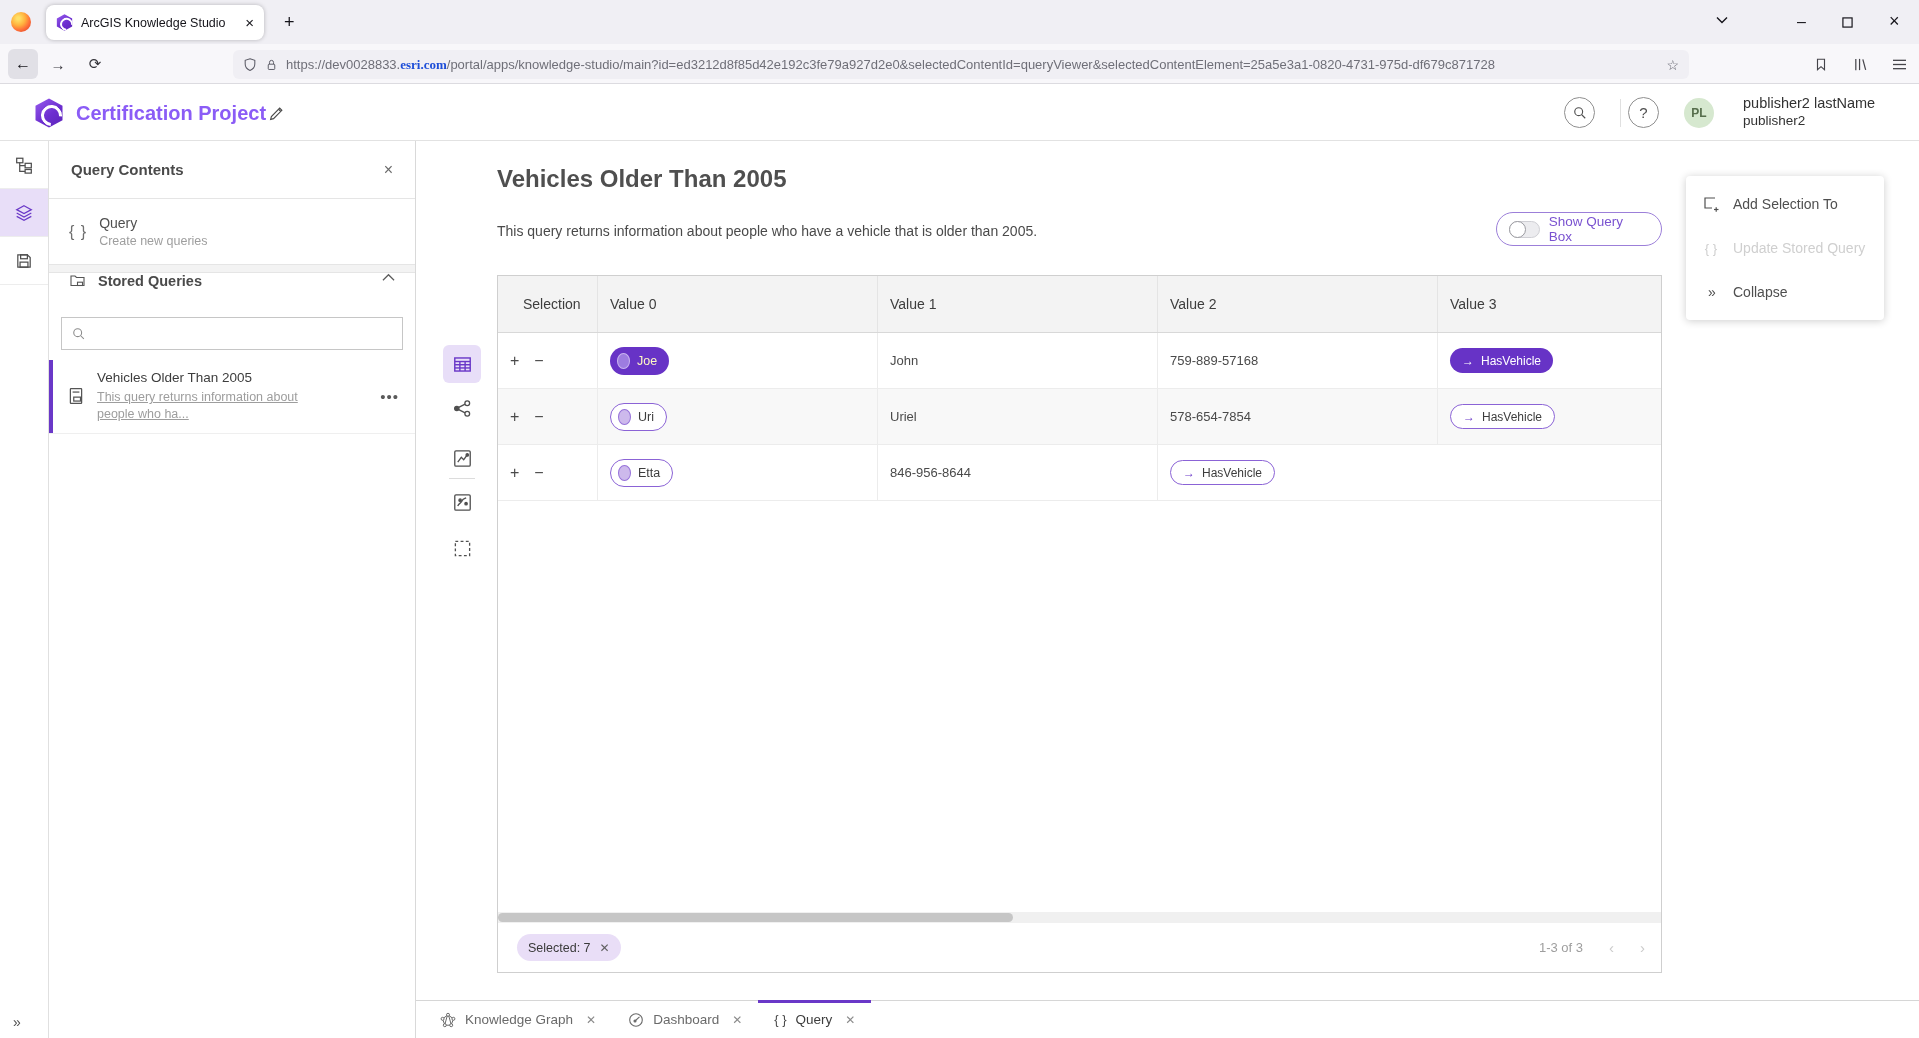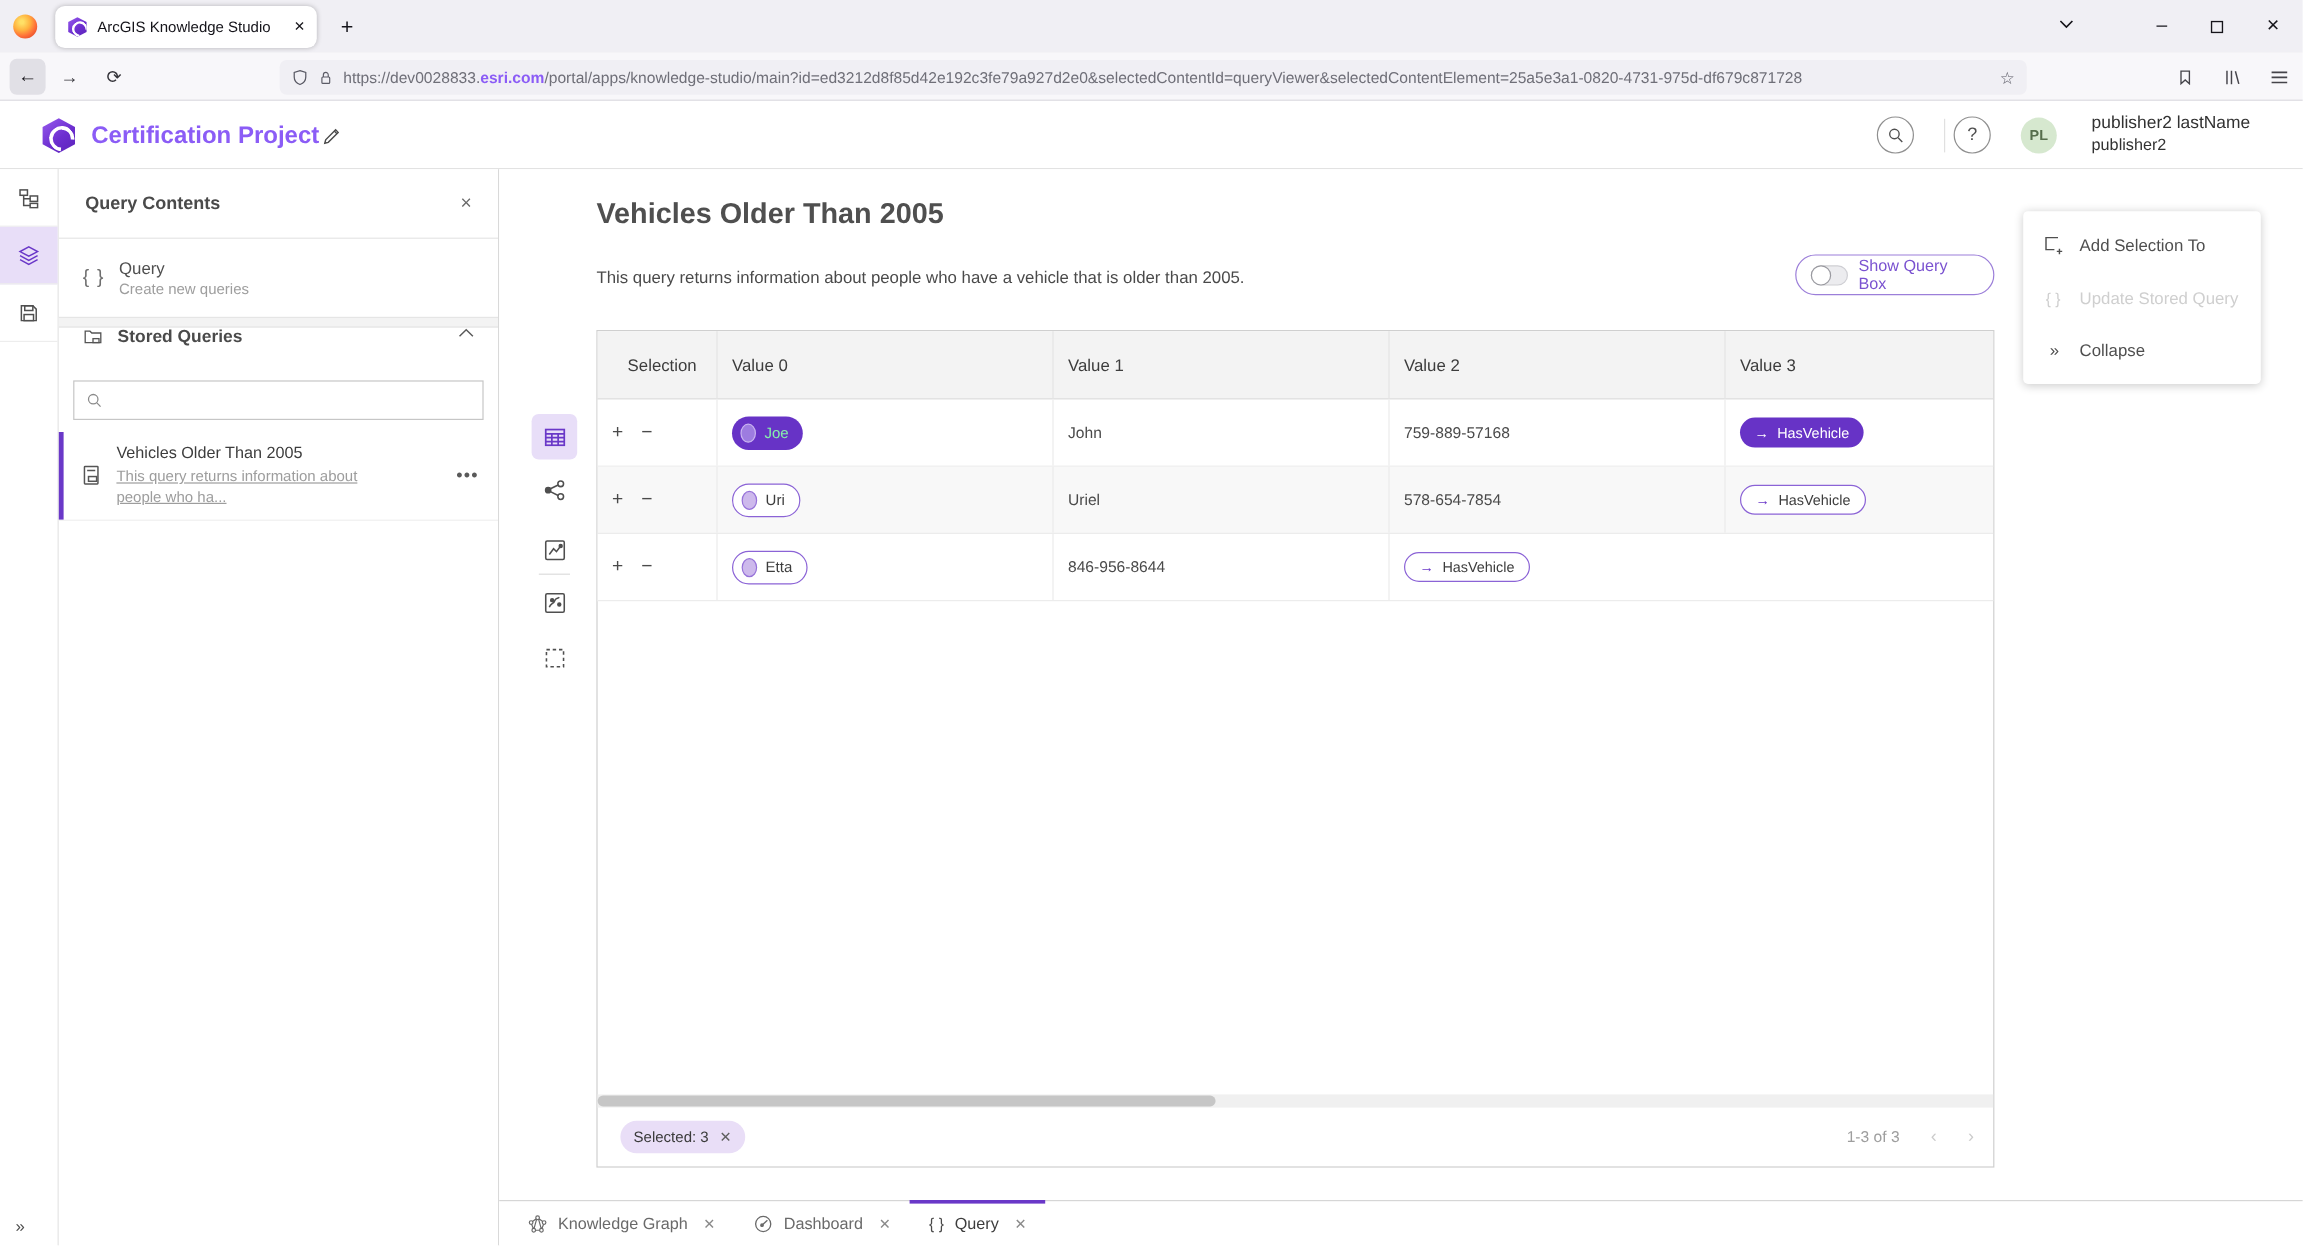--- a/index.html
+++ b/index.html
@@ -24,21 +24,21 @@
   .logo-30 { width:30px; height:30px; }
   .logo-30.ks-logo::after { border-width:3px; }
 
   .toolbar { position:absolute; top:44px; left:0; right:0; height:40px; background:#f8f7fa; border-bottom:1px solid #dcdbe0; }
   .nav-back { position:absolute; left:8px; top:5px; width:30px; height:30px; background:#e1e0e6; border-radius:6px;
     display:flex; align-items:center; justify-content:center; font-size:16px; color:#15141a; }
   .nav-plain { position:absolute; top:5px; width:30px; height:30px; display:flex; align-items:center; justify-content:center; font-size:15px; color:#35343a; }
   .url-bar { position:absolute; left:233px; top:6px; width:1456px; height:29px; background:#f0eff4; border-radius:6px;
     display:flex; align-items:center; padding:0 10px; gap:8px; }
   .url-text { flex:1; font-size:13px; white-space:nowrap; overflow:hidden; color:#6f6f78; }
-  .url-text .domain { color:#8b5cf6; font-weight:700; }
+  .url-text .domain { color:#1d4ed8; font-weight:700;font-family:Liberation Serif, serif; }
 
   
   .app-header { position:absolute; top:85px; left:0; right:0; height:56px; background:#fff; border-bottom:1px solid #e2e2e2; }
   .project-title { position:absolute; left:76px; top:0; line-height:56px; font-size:20px; font-weight:700; color:#8b5cf6; }
   .circle-btn { position:absolute; top:12px; width:31px; height:31px; border:1px solid #8f8f8f; border-radius:50%;
     display:flex; align-items:center; justify-content:center; color:#4f4f4f; background:#fff; }
   .hdr-divider { position:absolute; left:1620px; top:14px; width:1px; height:28px; background:#e0e0e0; }
   .avatar { position:absolute; left:1684px; top:13px; width:30px; height:30px; border-radius:50%; background:#d6e8cf;
     color:#566e4c; font-size:12px; font-weight:700; display:flex; align-items:center; justify-content:center; }
   .user-block { position:absolute; left:1743px; top:10px; color:#323232; }
@@ -94,21 +94,21 @@
   .c-val { width:280px; flex:0 0 auto; }
   .c-last { flex:1; }
   .t-row { display:flex; height:56px; border-bottom:1px solid #ececec; flex:0 0 auto; background:#fff; }
   .t-row.alt { background:#f8f8f8; }
   .td { display:flex; align-items:center; border-right:1px solid #ececec; padding-left:12px; font-size:13px; color:#4a4a4a; }
   .td:last-child { border-right:none; }
   .td.c-sel { gap:15px; }
   .pm-btn { font-size:16px; color:#4a4a4a; line-height:1; }
   .entity-pill { display:inline-flex; align-items:center; gap:7px; height:28px; padding:0 12px 0 7px; border-radius:14px; font-size:12.5px; }
   .entity-pill .dot { width:13px; height:16px; border-radius:50%; }
-  .entity-pill.filled { background:#6733c6; color:#86efac; }
+  .entity-pill.filled { background:#6733c6; color:#fef9c3; }
   .entity-pill.filled .dot { background:#9d7ce0; border:1px solid #c9b4f0; }
   .entity-pill.outline { background:#fff; border:1px solid #8b63d6; color:#3d3d3d; }
   .entity-pill.outline .dot { background:#cdb9ec; border:1px solid #9672d9; }
   .rel-pill { display:inline-flex; align-items:center; gap:7px; height:25px; padding:0 12px; border-radius:13px; font-size:12px; }
   .rel-pill.filled { background:#6733c6; color:#fff; }
   .rel-pill.outline { background:#fff; border:1px solid #8b63d6; color:#3d3d3d; }
   .rel-pill.outline .arrow { color:#6a38c8; }
   .t-filler { flex:1; }
   .t-scroll { height:11px; background:#f0f0f0; position:relative; flex:0 0 auto; }
   .t-thumb { position:absolute; left:0; top:1px; width:515px; height:9px; background:#c6c6c6; border-radius:5px; }
@@ -417,21 +417,21 @@
       </div>
 
       <div class="t-filler"></div>
 
       <div class="t-scroll">
         <div class="t-thumb"></div>
       </div>
 
       <div class="t-footer">
         <span class="sel-badge">
-          <span>Selected: 3</span>
+          <span>Selected: 7</span>
           <span class="x">✕</span>
         </span>
         <div class="pager">
           <span class="page-info">1-3 of 3</span>
           <span class="pg-arrow">‹</span>
           <span class="pg-arrow">›</span>
         </div>
       </div>
     </div>
 

